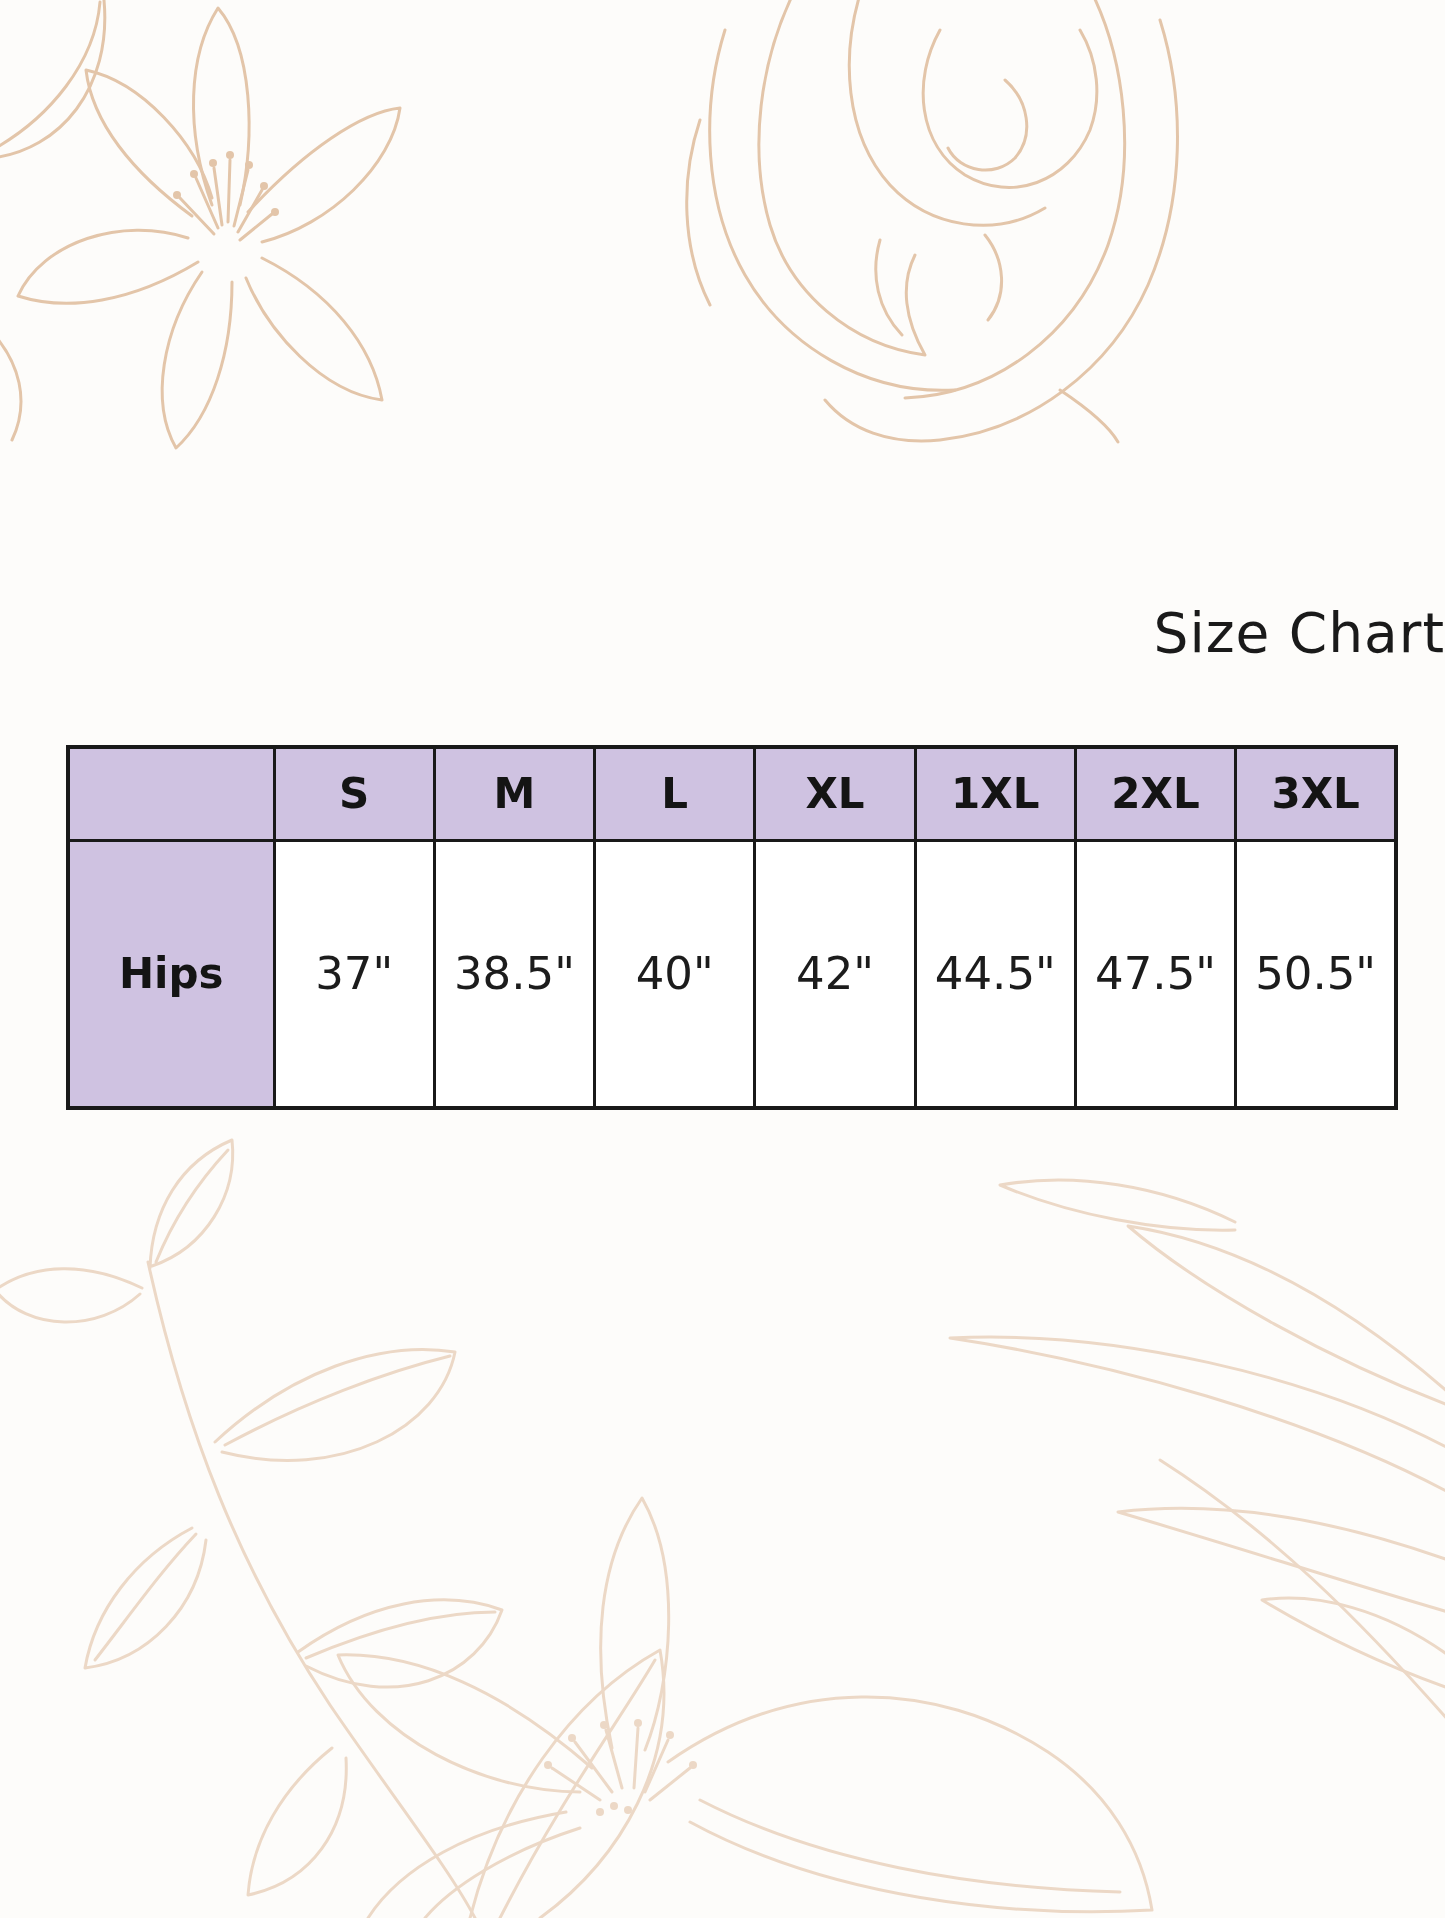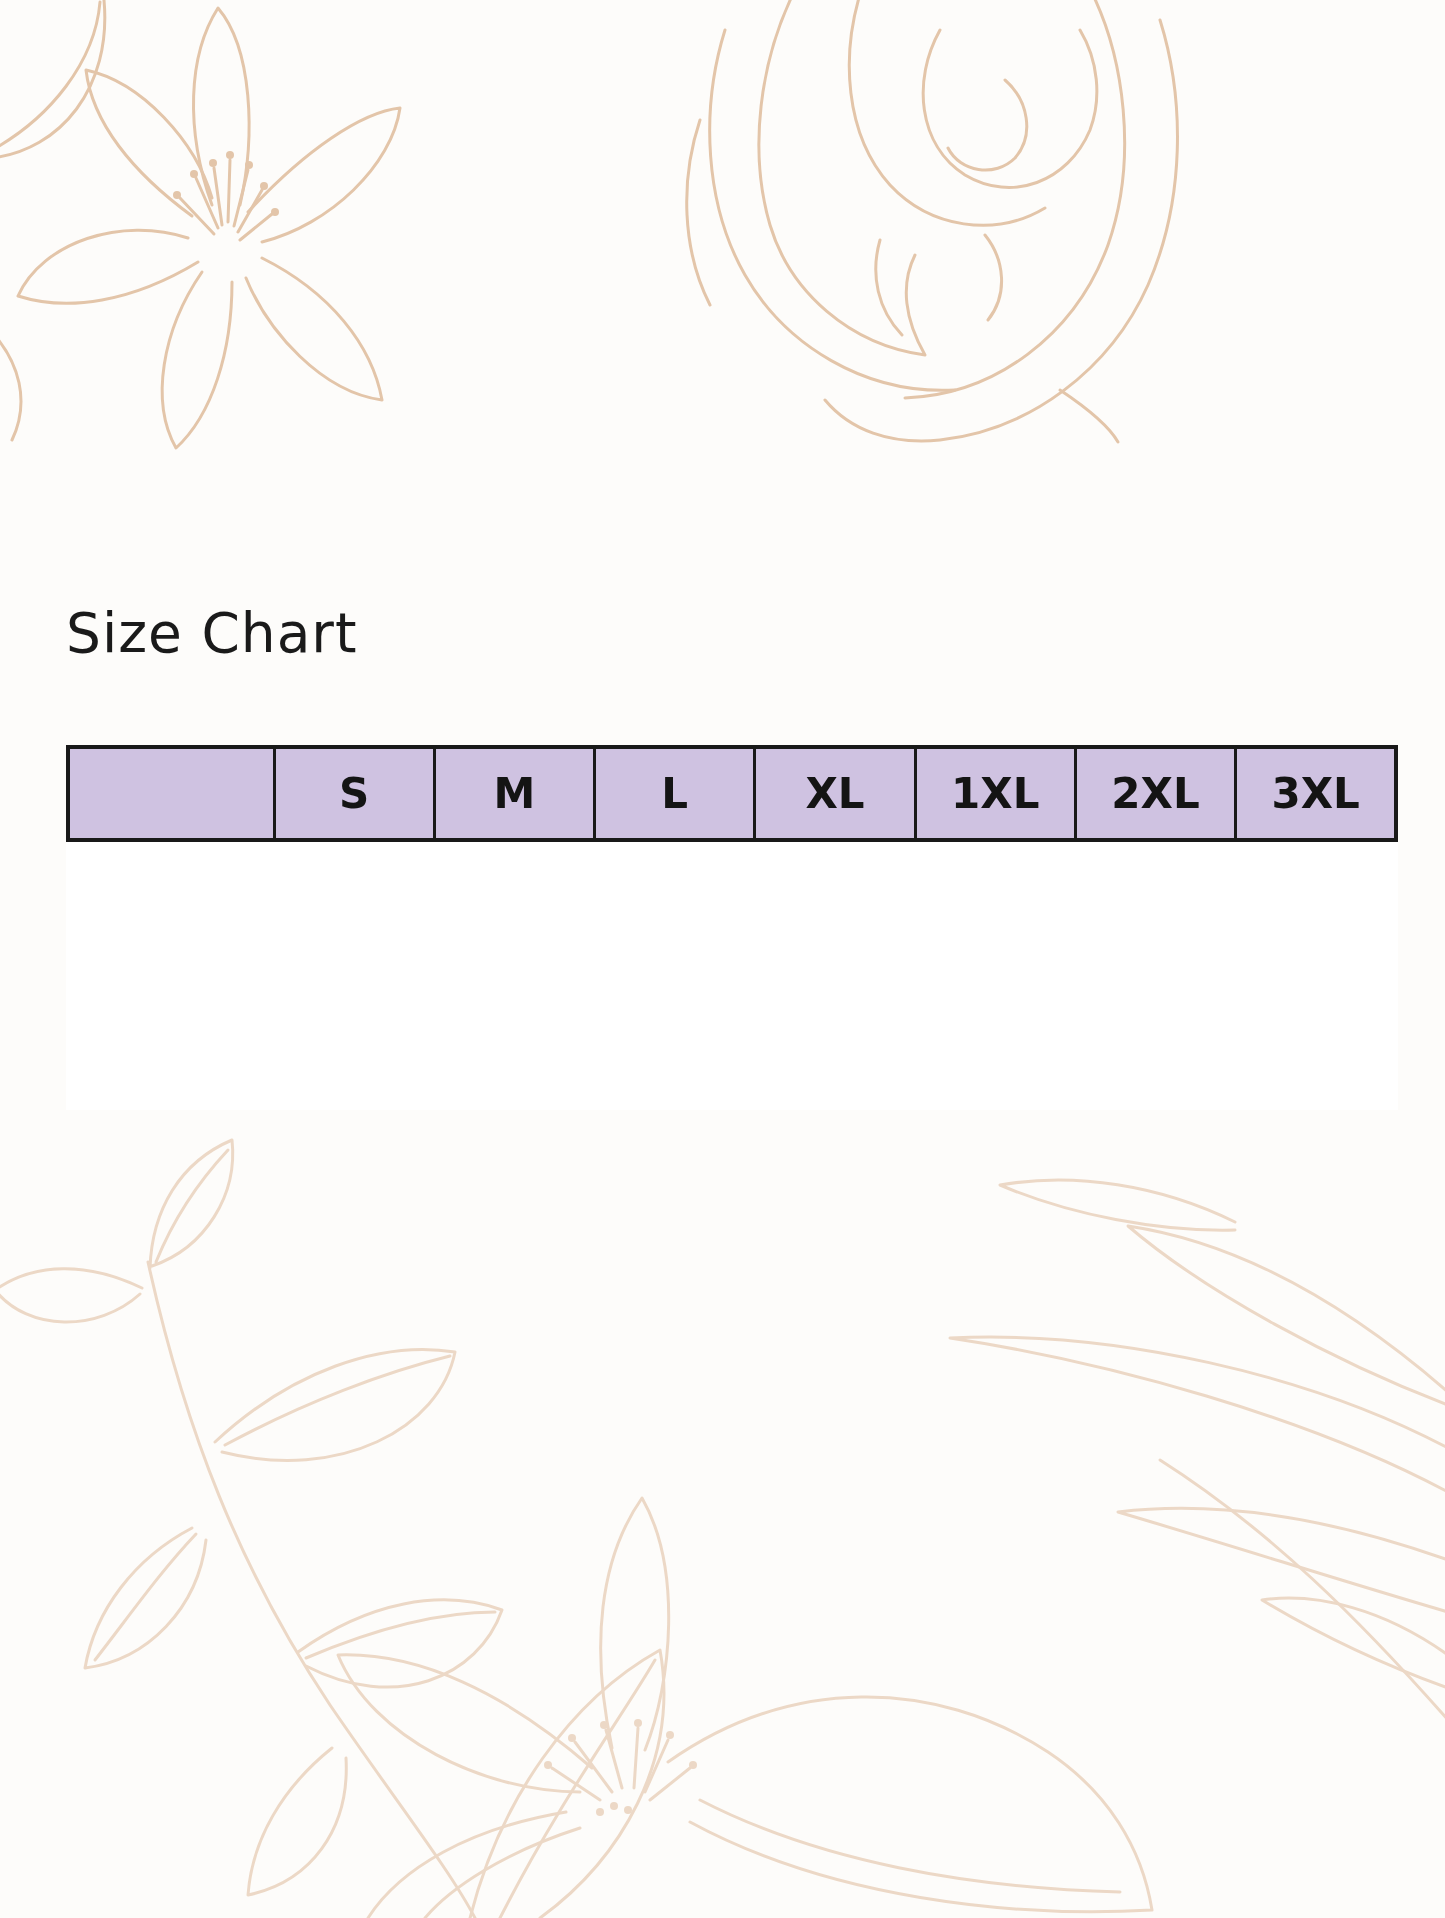--- a/index.html
+++ b/index.html
@@ -16,21 +16,21 @@
   .decor{position:absolute;left:0;top:0;width:1445px;height:1918px;pointer-events:none;}
   .decor path{fill:none;stroke-width:3;stroke-linecap:round;stroke-linejoin:round;}
   .decor .ink-dark path{stroke:#e3c5a9;}
   .decor .ink-dark circle{fill:#e3c5a9;}
   .decor .ink-light path{stroke:#ecd8c6;}
   .decor .ink-light circle{fill:#ecd8c6;}
 
   .title{
     position:absolute;top:601px;left:0;width:1445px;margin:0;
     box-sizing:border-box;padding-left:66px;
-    text-align:left;
+    text-align:right;
     font-size:55px;font-weight:400;letter-spacing:1px;color:#1a1a1a;
   }
 
   table.size-table{
     position:absolute;left:66px;top:745px;
     width:1332px;height:365px;
     border-collapse:collapse;table-layout:fixed;
     border:4px solid #191919;
     background:#ffffff;
   }
@@ -166,16 +166,26 @@
         <th>S</th>
         <th>M</th>
         <th>L</th>
         <th>XL</th>
         <th>1XL</th>
         <th>2XL</th>
         <th>3XL</th>
       </tr>
     </thead>
     <tbody>
+      <tr>
+        <th>Hips</th>
+        <td>37"</td>
+        <td>38.5"</td>
+        <td>40"</td>
+        <td>42"</td>
+        <td>44.5"</td>
+        <td>47.5"</td>
+        <td>50.5"</td>
+      </tr>
     </tbody>
   </table>
 
 </div>
 
 </body></html>

